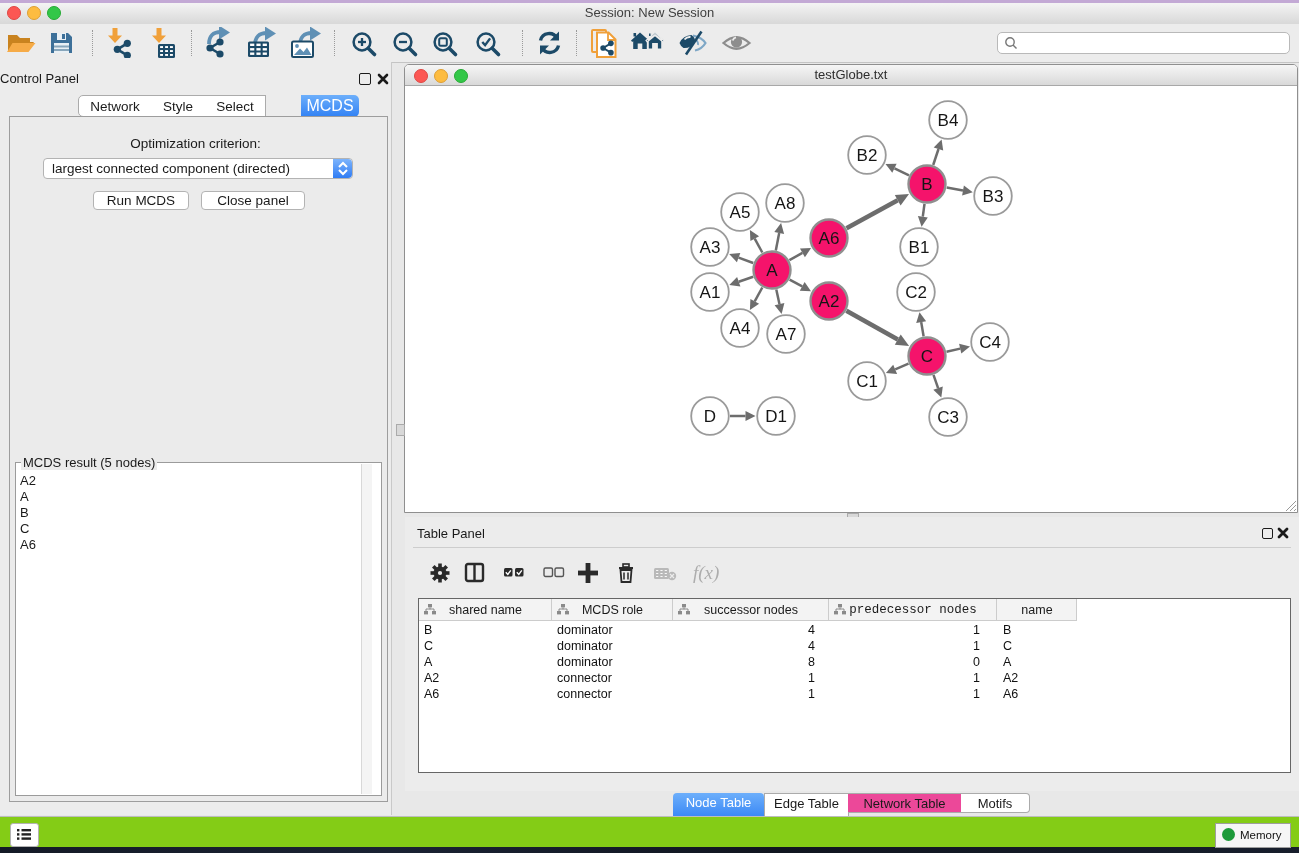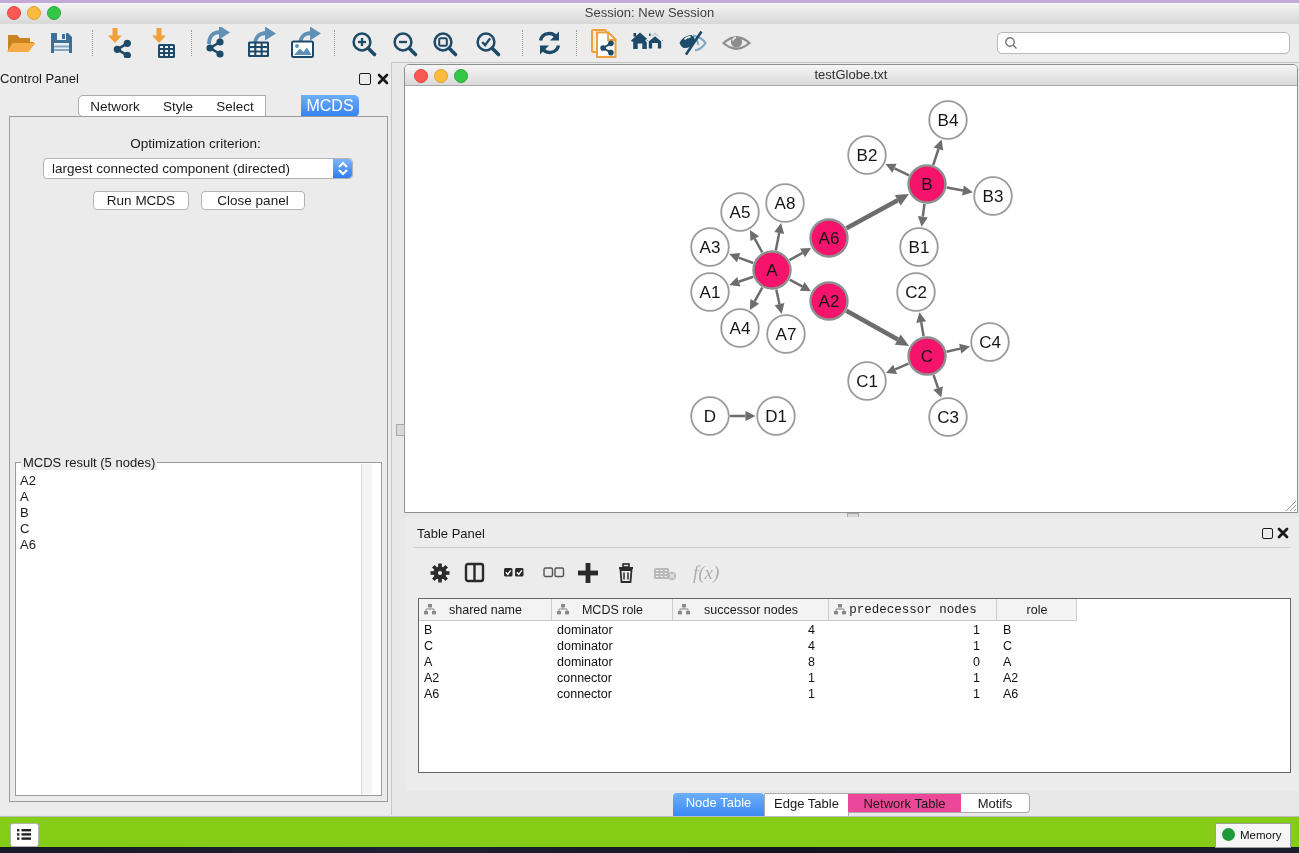--- a/index.html
+++ b/index.html
@@ -363,21 +363,21 @@
 <div class="abs" style="left:268px;top:86px;width:156px;text-align:center;font-size:12.5px;color:#1a1a1a;">successor nodes</div>
 <div class="abs" style="left:424px;top:82px;width:168px;height:21px;border-right:1px solid #ccc;box-sizing:border-box;"></div>
 <svg class="abs" style="left:429px;top:87px" width="12" height="11" viewBox="0 0 12 11">
       <rect x="4" y="0" width="4" height="3.4" fill="#8a8a8a"></rect>
       <rect x="0" y="7" width="4" height="3.4" fill="#8a8a8a"></rect>
       <rect x="8" y="7" width="4" height="3.4" fill="#8a8a8a"></rect>
       <path d="M6 3.4 v2 M2 7 v-2 h8 v2" stroke="#8a8a8a" stroke-width="1" fill="none"></path>
     </svg>
 <div class="abs" style="left:424px;top:86px;width:168px;text-align:center;font-size:12.5px;color:#1a1a1a;font-family:Liberation Mono, monospace;">predecessor nodes</div>
 <div class="abs" style="left:592px;top:82px;width:80px;height:21px;border-right:1px solid #ccc;box-sizing:border-box;"></div>
-<div class="abs" style="left:592px;top:86px;width:80px;text-align:center;font-size:12.5px;color:#1a1a1a;">role</div>
+<div class="abs" style="left:592px;top:86px;width:80px;text-align:center;font-size:12.5px;color:#1a1a1a;">name</div>
 <div class="abs" style="left:19px;top:106px;font-size:12.5px;color:#111;">B</div>
 <div class="abs" style="left:152px;top:106px;font-size:12.5px;color:#111;">dominator</div>
 <div class="abs" style="left:330px;top:106px;width:80px;text-align:right;font-size:12.5px;color:#111;">4</div>
 <div class="abs" style="left:495px;top:106px;width:80px;text-align:right;font-size:12.5px;color:#111;">1</div>
 <div class="abs" style="left:598px;top:106px;font-size:12.5px;color:#111;">B</div>
 <div class="abs" style="left:19px;top:122px;font-size:12.5px;color:#111;">C</div>
 <div class="abs" style="left:152px;top:122px;font-size:12.5px;color:#111;">dominator</div>
 <div class="abs" style="left:330px;top:122px;width:80px;text-align:right;font-size:12.5px;color:#111;">4</div>
 <div class="abs" style="left:495px;top:122px;width:80px;text-align:right;font-size:12.5px;color:#111;">1</div>
 <div class="abs" style="left:598px;top:122px;font-size:12.5px;color:#111;">C</div>

